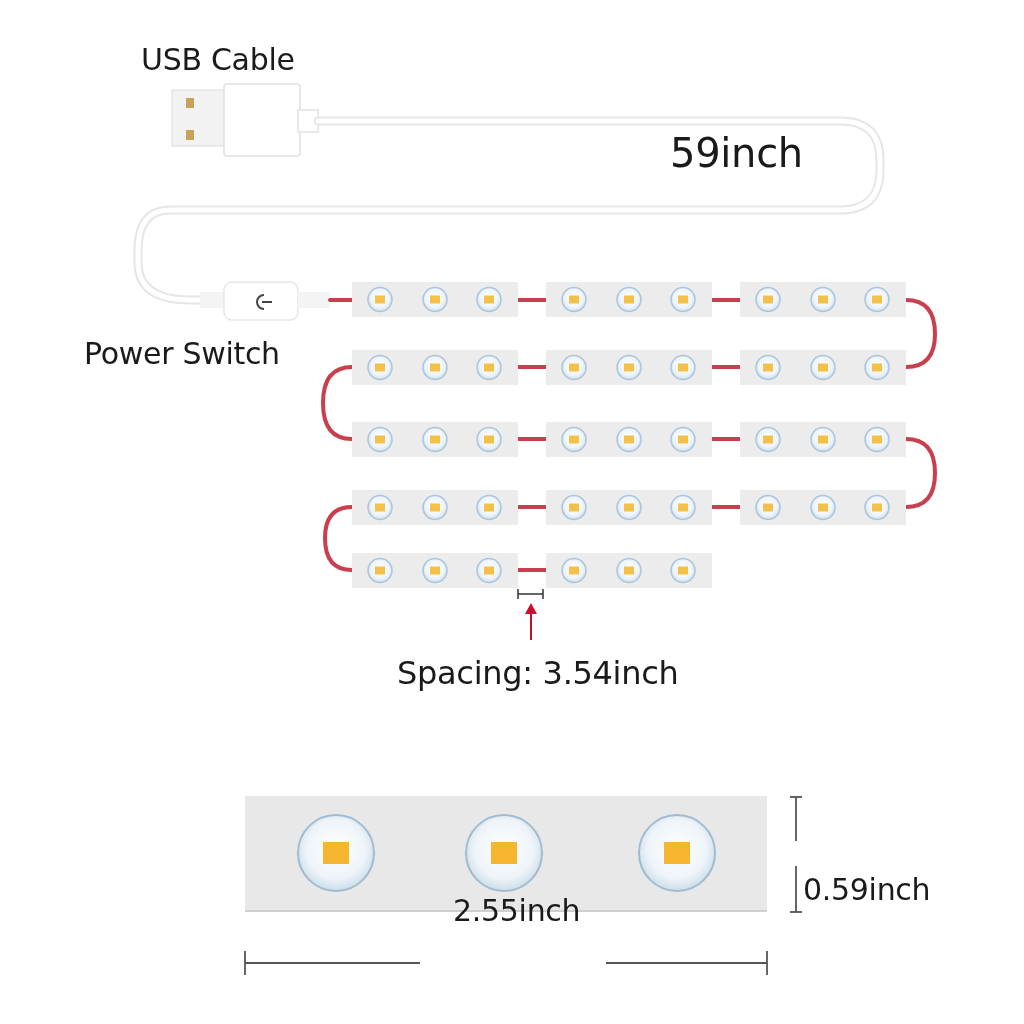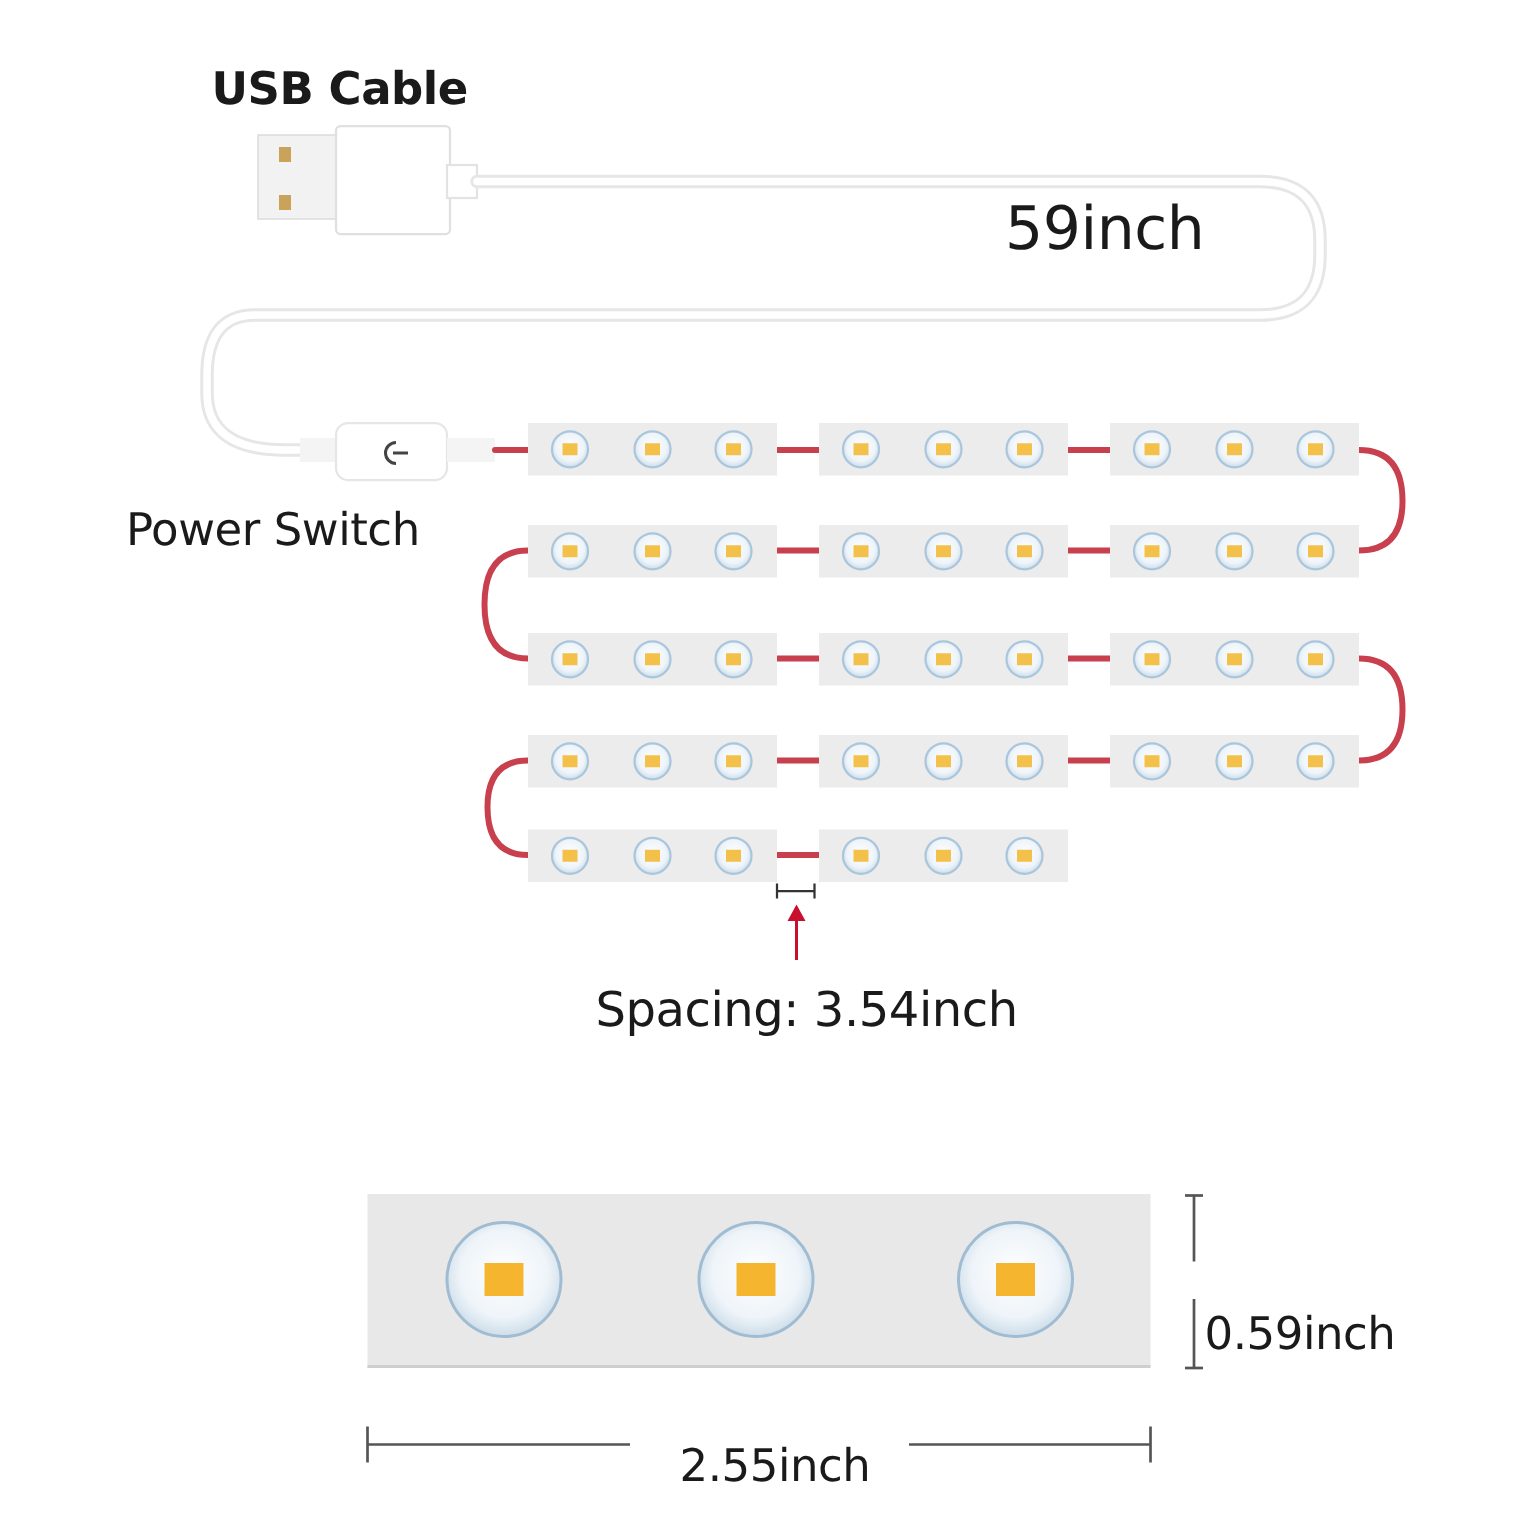--- a/index.html
+++ b/index.html
@@ -117,18 +117,18 @@
   </g>
 
   <g stroke="#555" stroke-width="1.8">
     <line x1="245" y1="963" x2="420" y2="963"></line>
     <line x1="606" y1="963" x2="767" y2="963"></line>
     <line x1="245" y1="951" x2="245" y2="975"></line>
     <line x1="767" y1="951" x2="767" y2="975"></line>
   </g>
 </svg>
 
-<div class="label" style="left:141px;top:42px;font-size:30px;font-weight:bold;">USB Cable</div>
+<div class="label" style="left:141px;top:42px;font-size:30px;">USB Cable</div>
 <div class="label" style="left:670px;top:130px;font-size:40px;">59inch</div>
 <div class="label" style="left:84px;top:336px;font-size:30px;text-align:center;">Power Switch</div>
 <div class="label" style="left:397px;top:654px;font-size:32px;text-align:right;">Spacing: 3.54inch</div>
 <div class="label" style="left:803px;top:872px;font-size:30px;">0.59inch</div>
-<div class="label" style="left:453px;top:960px;font-size:30px;">2.55inch</div>
+<div class="label" style="left:453px;top:893px;font-size:30px;">2.55inch</div>
 
 </body></html>

